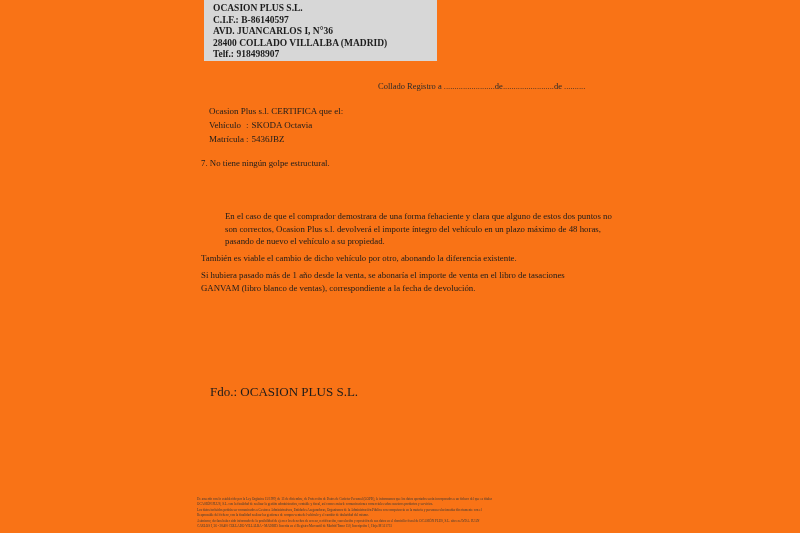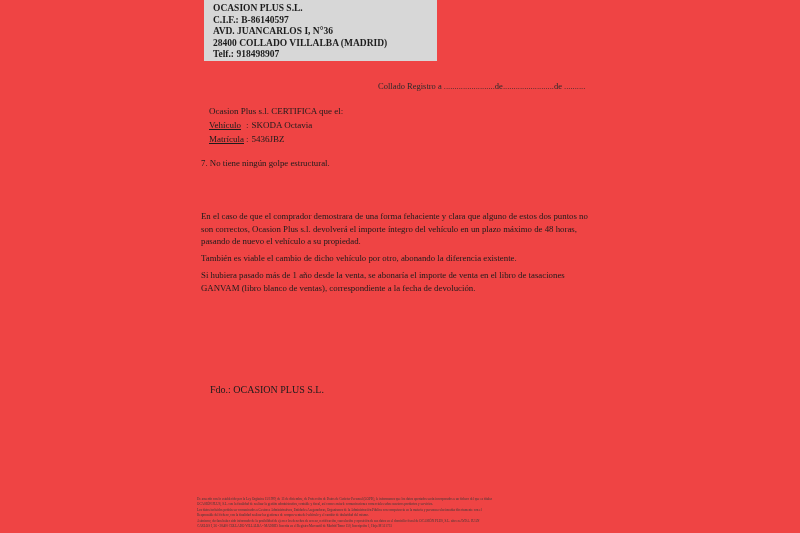--- a/index.html
+++ b/index.html
@@ -1,19 +1,19 @@
 <!DOCTYPE html>
 <html><head>
 <meta charset="utf-8">
 <style>
   html,body{margin:0;padding:0;background:#ffffff;}
   .page{
     position:relative;
     width:800px;height:533px;
-    background:#ef4444;
+    background:#f97316;
     overflow:hidden;
     font-family:"Liberation Serif", serif;
     color:#1c1c1c;
   }
   .header-box{
     position:absolute;left:204px;top:0;width:233px;height:61px;
     background:#d7d7d7;
     box-sizing:border-box;
     padding:3px 0 0 9px;
   }
@@ -27,39 +27,39 @@
     position:absolute;left:378px;top:81px;
     font-size:8.5px;white-space:nowrap;color:#2a2a2a;
   }
   .cert-block{
     position:absolute;left:209px;top:104px;
     font-size:9px;
   }
   .cert-intro{line-height:14px;}
   .field-row{line-height:14px;white-space:nowrap;}
   .field-label{display:inline-block;width:37px;}
-  .field-label span{text-decoration:underline;}
+  .field-label span{}
   .field-sep{display:inline-block;margin-right:3px;}
   .point{
     position:absolute;left:201px;
     font-size:8.8px;white-space:nowrap;
   }
   .point1{top:158px;}
   .point2{top:177px;}
   .para{
     position:absolute;left:201px;width:420px;
     font-size:8.8px;line-height:12.6px;
     white-space:pre-line;
   }
-  .para1{top:210px;}
+  .para1{top:210px;margin-left:24px;}
   .para2{top:252px;}
   .para3{top:269px;}
   .signature{
     position:absolute;left:210px;top:384px;
-    font-size:10px;white-space:nowrap;
+    font-size:13px;white-space:nowrap;
   }
   .legal{
     position:absolute;left:197px;top:496px;
     width:846px;
     font-size:6.6px;line-height:10.9px;
     color:#3a3a3a;
     transform:scale(0.5);
     transform-origin:0 0;
   }
   .legal div{white-space:nowrap;}

